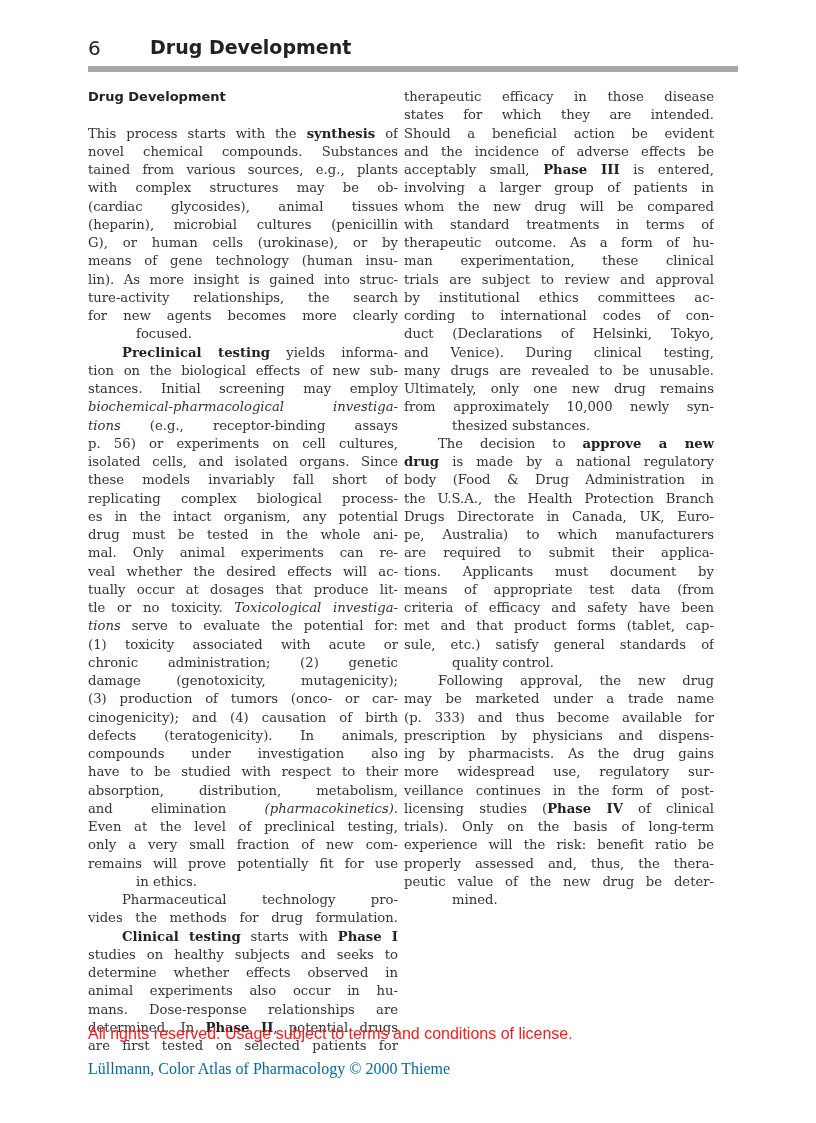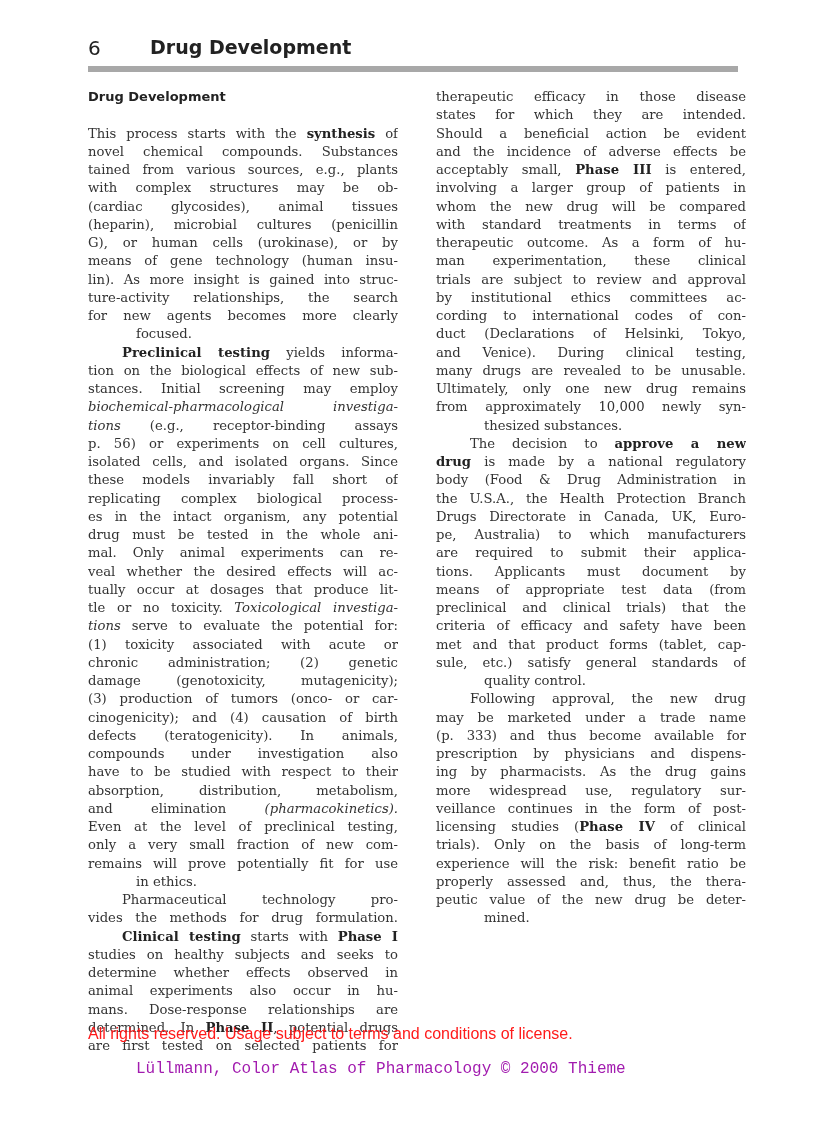--- a/index.html
+++ b/index.html
@@ -3,28 +3,28 @@
 <meta charset="utf-8">
 <style>
   html, body { margin:0; padding:0; background:#ffffff; }
   body { width:816px; height:1123px; position:relative; overflow:hidden; }
   .header { position:absolute; left:88px; top:36px; width:650px; height:30px; }
   .page-num { position:absolute; left:0; top:0; font-family:"DejaVu Sans", sans-serif; font-size:20px; color:#222; }
   .chapter-title { position:absolute; left:62px; top:0; font-family:"DejaVu Sans", sans-serif; font-size:19px; font-weight:bold; color:#222; }
   .rule { position:absolute; left:88px; top:66px; width:650px; height:6px; background:#a8a8a8; }
   .col { position:absolute; top:88px; width:310px; font-family:"DejaVu Serif", serif; font-size:13.2px; color:#333; }
   .col-left { left:88px; }
-  .col-right { left:436px; }
+  .col-right { left:404px; }
   .line { height:18.25px; line-height:18.25px; white-space:nowrap; text-align:justify; text-align-last:justify; overflow:hidden; }
   .line.last { text-align-last:left;margin-left:48px; }
   .line.indent { padding-left:34px; }
   .line.gap { height:18.25px; }
   .section-head { font-family:"DejaVu Sans", sans-serif; font-weight:bold; font-size:13px; color:#222; text-align-last:left; }
   b { color:#222; }
-  .footer1 { position:absolute; left:88px; top:1060px; font-family:Liberation Mono, monospace; font-size:16px; color:#a21caf;margin-left:48px; }
+  .footer1 { position:absolute; left:88px; top:1060px; font-family:Liberation Serif, serif; font-size:16px; color:#0369a1; }
   .footer2 { position:absolute; left:88px; top:1025px; font-family:"Liberation Sans", sans-serif; font-size:16px; color:#ff1a1a; }
 </style>
 </head>
 <body>
 
 <div class="header">
   <span class="page-num">6</span>
   <span class="chapter-title">Drug Development</span>
 </div>
 <div class="rule"></div>
@@ -110,21 +110,20 @@
       <div class="line last">thesized substances.</div>
       <div class="line indent">The decision to <b>approve a new</b></div>
       <div class="line"><b>drug</b> is made by a national regulatory</div>
       <div class="line">body (Food &amp; Drug Administration in</div>
       <div class="line">the U.S.A., the Health Protection Branch</div>
       <div class="line">Drugs Directorate in Canada, UK, Euro-</div>
       <div class="line">pe, Australia) to which manufacturers</div>
       <div class="line">are required to submit their applica-</div>
       <div class="line">tions. Applicants must document by</div>
       <div class="line">means of appropriate test data (from</div>
-      <div class="line">preclinical and clinical trials) that the</div>
       <div class="line">criteria of efficacy and safety have been</div>
       <div class="line">met and that product forms (tablet, cap-</div>
       <div class="line">sule, etc.) satisfy general standards of</div>
       <div class="line last">quality control.</div>
       <div class="line indent">Following approval, the new drug</div>
       <div class="line">may be marketed under a trade name</div>
       <div class="line">(p. 333) and thus become available for</div>
       <div class="line">prescription by physicians and dispens-</div>
       <div class="line">ing by pharmacists. As the drug gains</div>
       <div class="line">more widespread use, regulatory sur-</div>

